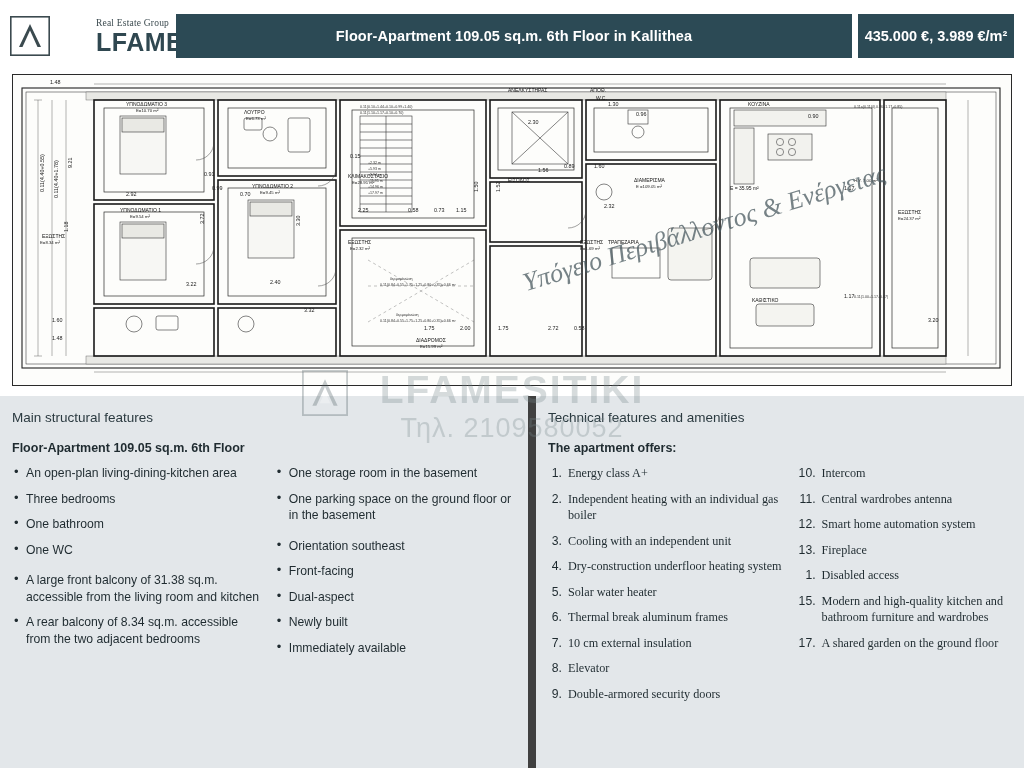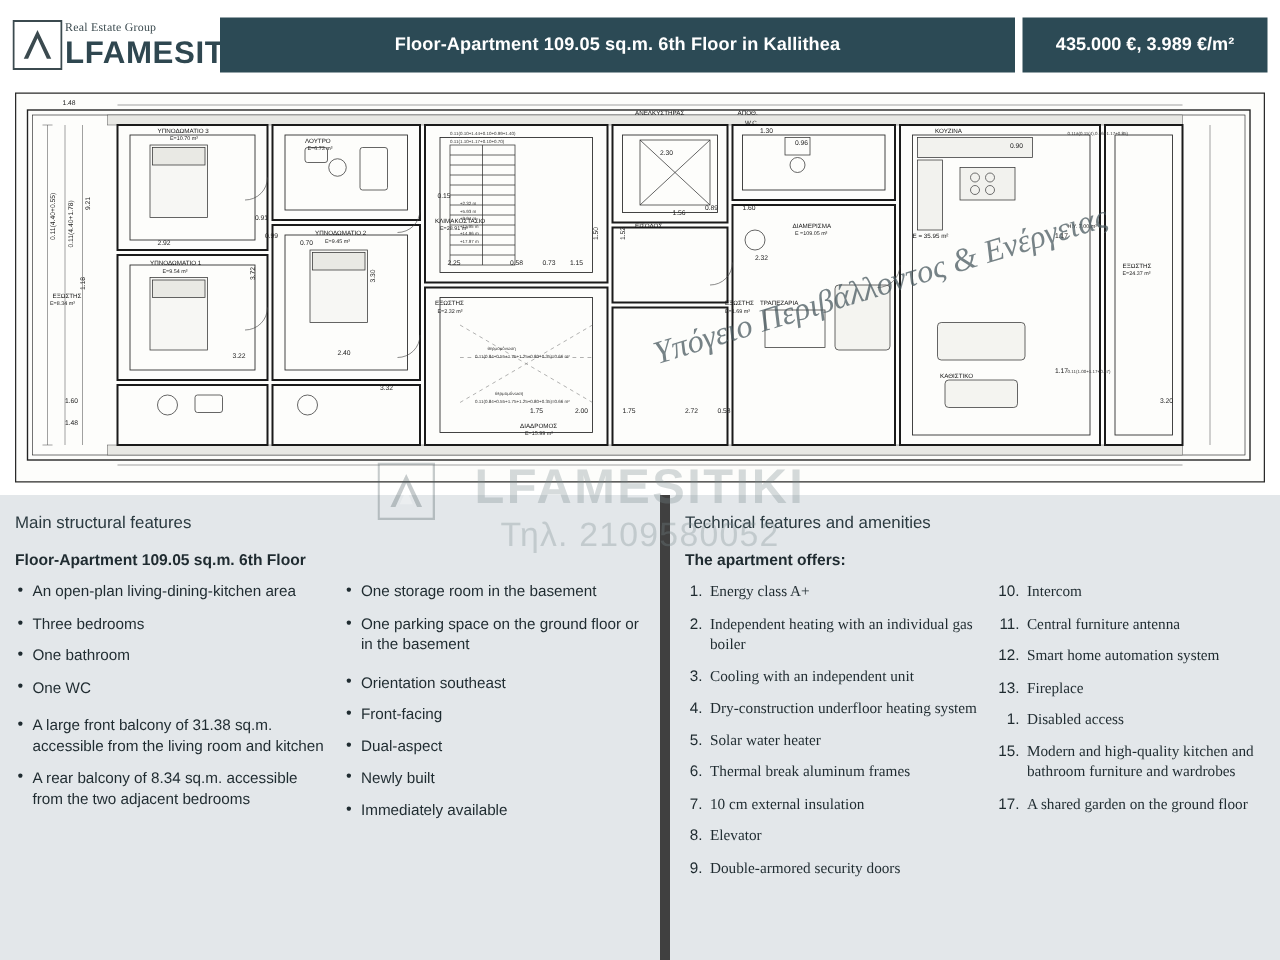--- a/index.html
+++ b/index.html
@@ -24,20 +24,21 @@
     padding: 8px 6px 8px 6px;
     gap: 6px;
     background: #ffffff;
   }
   .logo-box {
     width: 164px; height: 56px;
     background: #ffffff;
     display: flex; align-items: center;
     padding-left: 4px;
     flex: 0 0 auto;
+    gap: 44px;
   }
   .logo-mark {
     width: 40px; height: 40px;
     position: relative;
     flex: 0 0 auto;
   }
   .logo-mark svg { display: block; }
   .logo-text {
     display: flex; flex-direction: column;
     justify-content: center;
@@ -55,21 +56,21 @@
   }
   .title-bar {
     flex: 1 1 auto; height: 44px;
     background: #2c4a55;
     color: #ffffff;
     display: flex; align-items: center; justify-content: center;
     font-size: 14.5px; font-weight: bold;
     letter-spacing: .1px;
   }
   .price-bar {
-    width: 196px; height: 44px;
+    width: 156px; height: 44px;
     background: #2c4a55;
     color: #ffffff;
     display: flex; align-items: center; justify-content: center;
     font-size: 14.5px; font-weight: bold;
     flex: 0 0 auto;
     margin-right: 4px;
   }
 
   
   .plan-wrap {
@@ -558,21 +559,21 @@
             </div>
         </div>
 
         <div class="num-col-b">
           <div class="numitem">
               <span class="n wide">10.</span>
               <span class="t">Intercom</span>
             </div>
           <div class="numitem">
               <span class="n wide">11.</span>
-              <span class="t">Central furniture antenna</span>
+              <span class="t">Central wardrobes antenna</span>
             </div>
           <div class="numitem">
               <span class="n wide">12.</span>
               <span class="t">Smart home automation system</span>
             </div>
           <div class="numitem">
               <span class="n wide">13.</span>
               <span class="t">Fireplace</span>
             </div>
           <div class="numitem">

